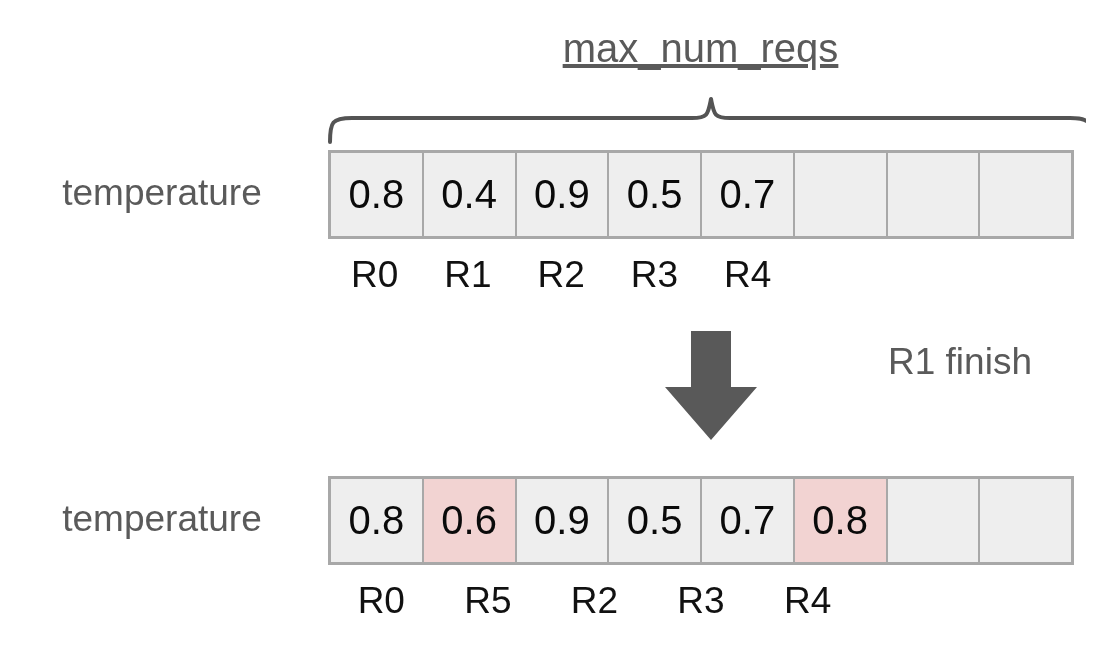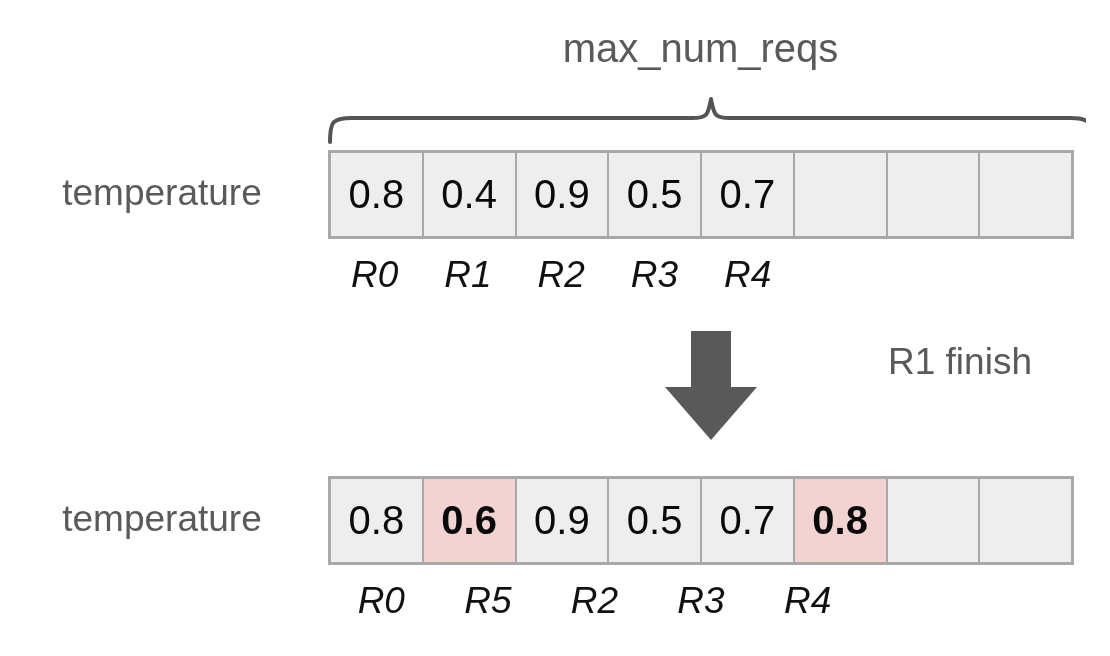--- a/index.html
+++ b/index.html
@@ -28,20 +28,21 @@
   .title {
     position: absolute;
     left: 328px;
     top: 26px;
     width: 745px;
     text-align: center;
     font-size: 40px;
     color: #5a5a5a;
     letter-spacing: 0px;
     white-space: nowrap;
+    text-decoration: underline;
   }
 
   
   .brace-wrap {
     position: absolute;
     left: 320px;
     top: 96px;
     width: 766px;
     height: 48px;
   }
@@ -77,30 +78,29 @@
     border-right: 2px solid #a8a8a8;
     background: #eeeeee;
     display: flex;
     align-items: center;
     justify-content: center;
     font-size: 40px;
     color: #0a0a0a;
     line-height: 1;
   }
   .cell:last-child { border-right: none; }
-  .cell.highlight { background: #f2d3d2; font-weight: bold; }
+  .cell.highlight { background: #f2d3d2; }
   .cell .val { display: block; transform: translateY(-1px); }
 
   
   .rlabels {
     position: absolute;
     left: 328px;
     display: flex;
     width: 746px;
-    font-style: italic;
   }
   .rlabels.row1 { top: 256px; }
   .rlabels.row2 { top: 582px; }
   .rlabel {
     flex: 1 1 0;
     text-align: center;
     font-size: 37px;
     color: #111111;
     line-height: 1;
     white-space: nowrap;

